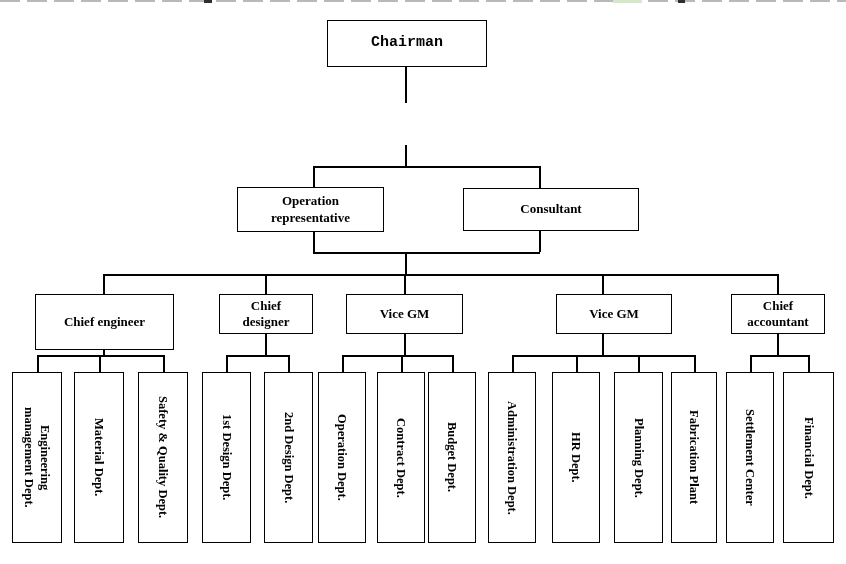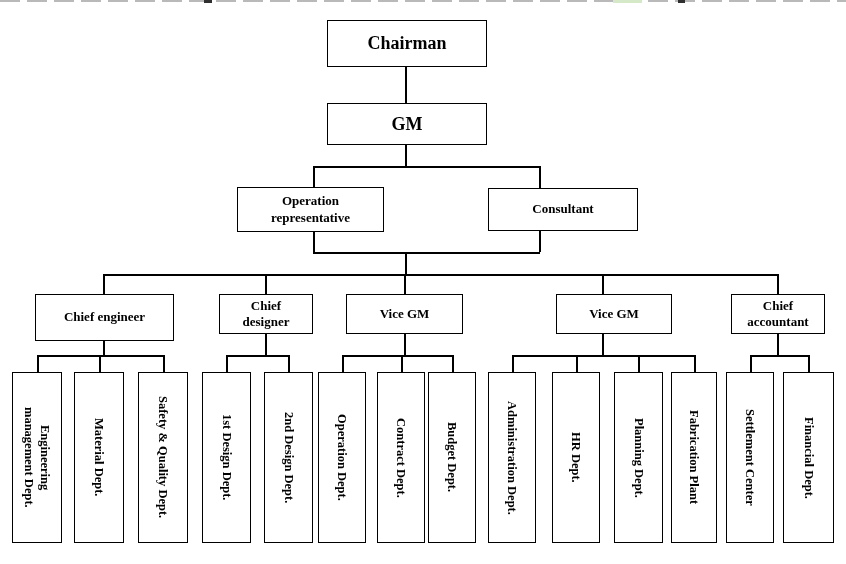--- a/index.html
+++ b/index.html
@@ -19,21 +19,21 @@
   
   .vline{position:absolute;width:1.5px;background:var(--line);z-index:1;}
   .hline{position:absolute;height:1.5px;background:var(--line);z-index:1;}
   
   .box{
     position:absolute;box-sizing:border-box;border:1.5px solid var(--box-border);
     background:var(--box-bg);display:flex;align-items:center;justify-content:center;
     text-align:center;font-weight:bold;font-size:13px;line-height:1.25;z-index:2;
   }
   .box span{white-space:pre-line;}
-  .box.top{font-size:18px;}
+  .box.top{font-size:15px;font-family:Liberation Mono, monospace;}
   .leaf{font-size:12.5px;}
   .leaf span{writing-mode:vertical-rl;text-align:center;line-height:1.3;}
 </style>
 </head>
 <body>
 
 <div class="canvas">
 
   <div class="topstrip"></div>
   <div class="strip-green"></div>
@@ -78,32 +78,29 @@
   <div class="vline" style="left:512px;top:355px;height:17px"></div>
   <div class="vline" style="left:576px;top:355px;height:17px"></div>
   <div class="vline" style="left:638px;top:355px;height:17px"></div>
   <div class="vline" style="left:694px;top:355px;height:17px"></div>
   <div class="vline" style="left:750px;top:355px;height:17px"></div>
   <div class="vline" style="left:808px;top:355px;height:17px"></div>
 
   <div class="box top" style="left:327px;top:20px;width:160px;height:47px">
     <span>Chairman</span>
   </div>
-  <div class="box top" style="left:327px;top:103px;width:160px;height:42px">
-    <span>GM</span>
-  </div>
   <div class="box" style="left:237px;top:187px;width:147px;height:45px">
     <span>Operation
 representative</span>
   </div>
-  <div class="box" style="left:488px;top:188px;width:150px;height:43px">
+  <div class="box" style="left:463px;top:188px;width:176px;height:43px">
     <span>Consultant</span>
   </div>
 
-  <div class="box" style="left:35px;top:294px;width:139px;height:47px">
+  <div class="box" style="left:35px;top:294px;width:139px;height:56px">
     <span>Chief engineer</span>
   </div>
   <div class="box" style="left:219px;top:294px;width:94px;height:40px">
     <span>Chief
 designer</span>
   </div>
   <div class="box" style="left:346px;top:294px;width:117px;height:40px">
     <span>Vice GM</span>
   </div>
   <div class="box" style="left:556px;top:294px;width:116px;height:40px">

